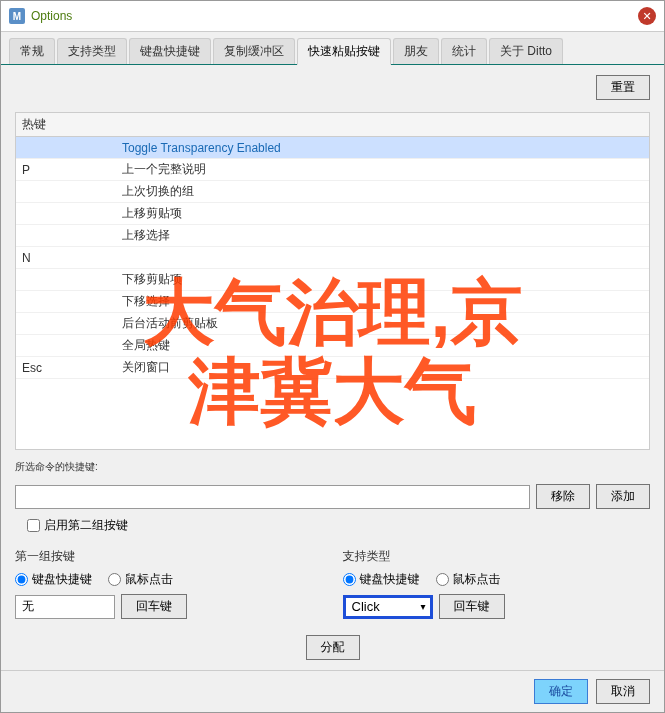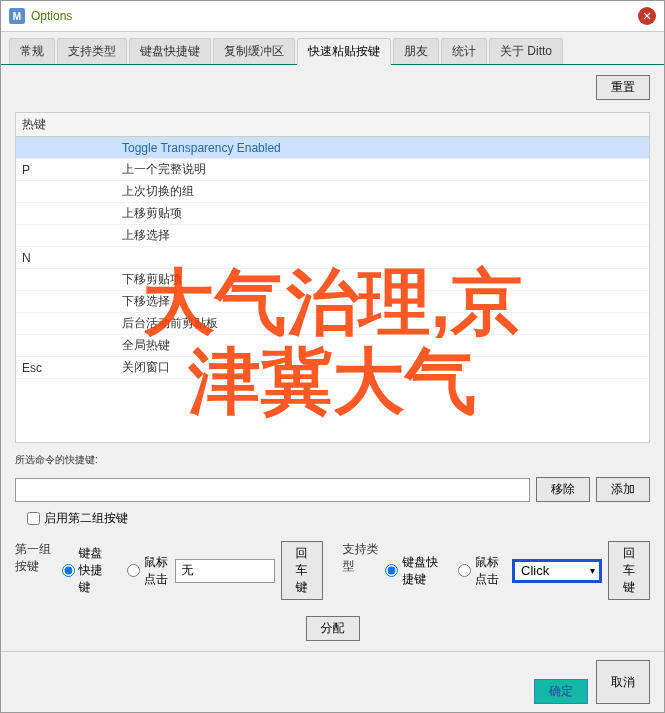--- a/index.html
+++ b/index.html
@@ -96,23 +96,22 @@
     .btn {
       padding: 3px 14px;
       border: 1px solid #737373;
       background: #e8e8e8;
       cursor: pointer;
       font-size: 12px;
       border-radius: 0;
     }
     .btn-primary {
       border-color: #3a7bd5;
-      background: #14b8a6;
+      background: #7dd3fc;
       color: #1a4a9f;
-      margin-top: 19px;
     }
     .hotkey-table-container {
       border: 1px solid #ccc;
       background: white;
       flex: 1;
       overflow: hidden;
       position: relative;
       display: flex;
       flex-direction: column;
     }
@@ -172,21 +171,21 @@
       font-size: 12px;
     }
     .groups-row {
       display: flex;
       gap: 20px;
       margin-top: 6px;
     }
     .group-box {
       flex: 1;
       display: flex;
-      flex-direction: row;
+      flex-direction: column;
       gap: 6px;
     }
     .group-title {
       font-size: 12px;
       color: #333;
       font-weight: normal;
     }
     .radio-group {
       display: flex;
       gap: 16px;

